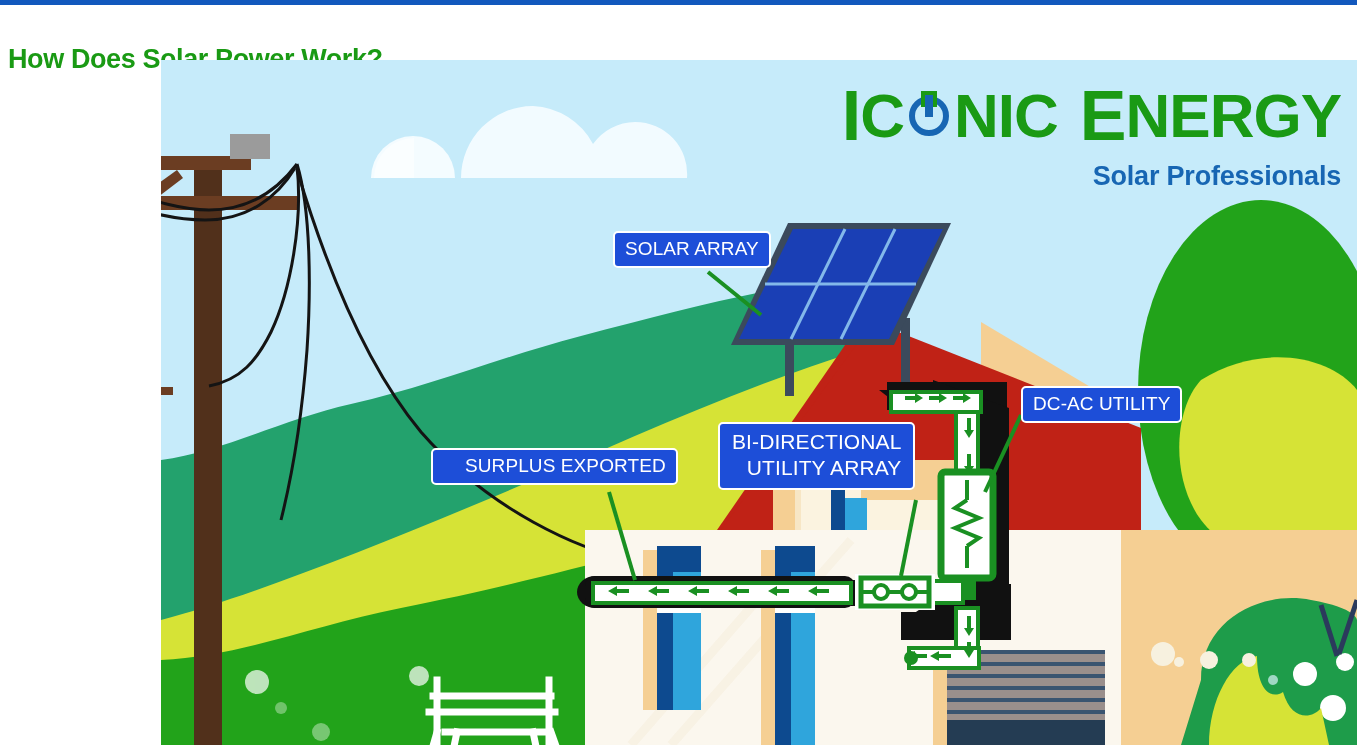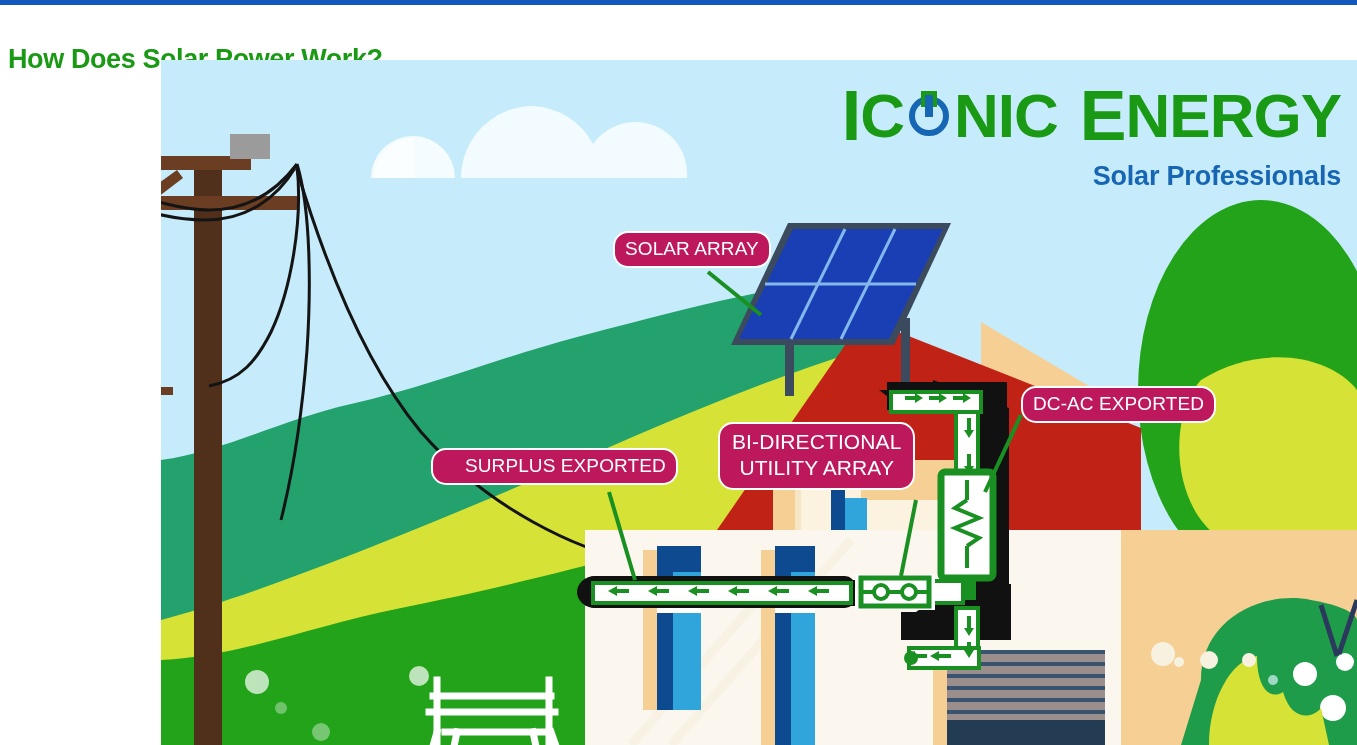--- a/index.html
+++ b/index.html
@@ -22,33 +22,33 @@
     margin-top:36px;
   }
   #illustration{
     position:absolute;left:161px;top:60px;width:1196px;height:685px;
     overflow:hidden;
     background:#c6ebfa;
   }
   #illustration svg{display:block;}
   .lbl{
     position:absolute;
-    background:#be185d;
+    background:#1d4ed8;
     border:2px solid #ffffff;
-    border-radius:15px;
+    border-radius:5px;
     color:#ffffff;
     font-size:19px;
     line-height:22px;
     padding:5px 10px 6px 10px;
     white-space:nowrap;
     box-sizing:border-box;
     text-align:center;
     letter-spacing:0.1px;
   }
-  .lbl.two-line{line-height:26px;font-size:21px;padding:5px 12px 7px 12px;}
+  .lbl.two-line{line-height:26px;font-size:21px;padding:5px 12px 7px 12px;text-align:right;}
   #lbl-solar-array{left:452px;top:171px;}
   #lbl-inverter{left:860px;top:326px;}
   #lbl-meter{left:557px;top:362px;}
   #lbl-surplus{left:270px;top:388px;padding-left:32px;}
   #logo{
     position:absolute;left:650px;top:25px;width:530px;height:105px;
     text-align:right;
   }
   #logo-main{
     font-size:62px;font-weight:bold;color:#1a9a14;
@@ -347,19 +347,19 @@
       </span>
         <span>NIC</span>
         <span style="display:inline-block;width:22px;"></span>
         <span class="logo-cap">E</span>
         <span>NERGY</span>
     </div>
     <div id="logo-sub">Solar Professionals</div>
   </div>
 
   <div class="lbl" id="lbl-solar-array">SOLAR ARRAY</div>
-  <div class="lbl" id="lbl-inverter">DC-AC EXPORTED</div>
+  <div class="lbl" id="lbl-inverter">DC-AC UTILITY</div>
   <div class="lbl two-line" id="lbl-meter">
     <div>BI-DIRECTIONAL</div>
     <div>UTILITY ARRAY</div>
   </div>
   <div class="lbl" id="lbl-surplus">SURPLUS EXPORTED</div>
 </div>
 
 </body></html>

